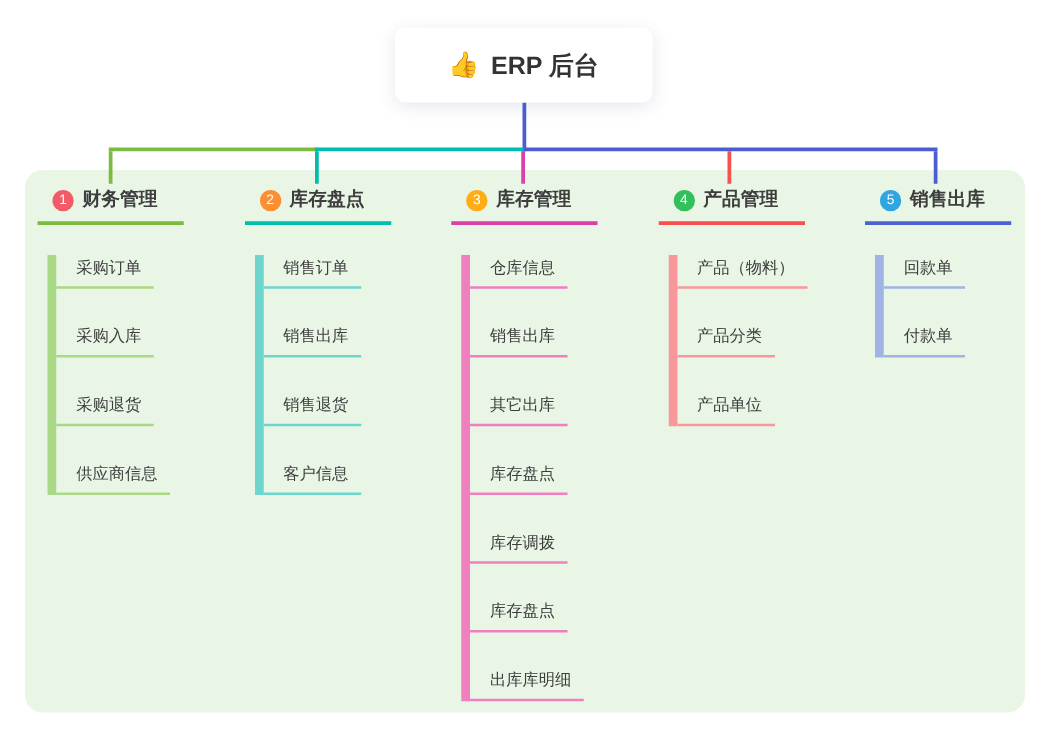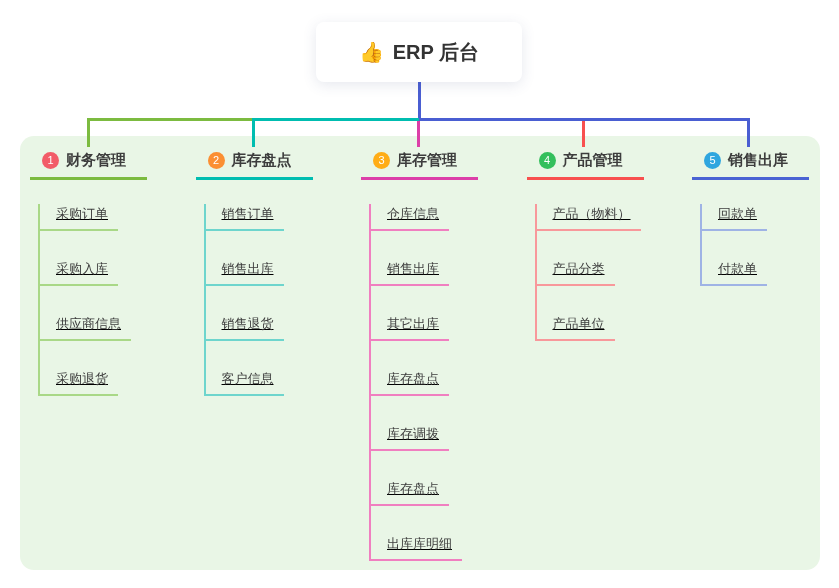--- a/index.html
+++ b/index.html
@@ -76,22 +76,21 @@
     font-weight: 400;
     display: flex;
     align-items: center;
     justify-content: center;
     flex: none;
     line-height: 1;
   }
 
   .kids {
     margin-left: 8px;
-    border-left: 2px solid #ec4899;
-    text-decoration: underline;
+    border-left: 7px solid #ec4899;
   }
   .kid {
     width: max-content;
     margin-top: 28px;
     padding: 0 10px 6px 16px;
     border-bottom: 2px solid #999;
     font-size: 13px;
     color: #3D3D3D;
     line-height: 19px;
   }
@@ -123,22 +122,22 @@
 
   <div class="branches" id="branches">
     <div class="branch">
       <div class="branch-title" style="border-bottom-color: rgb(124, 187, 64);">
         <span class="badge" style="background: rgb(242, 92, 104);">1</span>
         <span class="branch-title-text">财务管理</span>
       </div>
       <div class="kids" style="border-left-color: rgb(169, 216, 135);">
           <div class="kid" style="border-bottom-color: rgb(169, 216, 135);">采购订单</div>
           <div class="kid" style="border-bottom-color: rgb(169, 216, 135);">采购入库</div>
+          <div class="kid" style="border-bottom-color: rgb(169, 216, 135);">采购退货</div>
           <div class="kid" style="border-bottom-color: rgb(169, 216, 135);">供应商信息</div>
-          <div class="kid" style="border-bottom-color: rgb(169, 216, 135);">采购退货</div>
         </div>
     </div>
 
     <div class="branch">
       <div class="branch-title" style="border-bottom-color: rgb(0, 189, 176);">
         <span class="badge" style="background: rgb(251, 143, 51);">2</span>
         <span class="branch-title-text">库存盘点</span>
       </div>
       <div class="kids" style="border-left-color: rgb(110, 213, 205);">
           <div class="kid" style="border-bottom-color: rgb(110, 213, 205);">销售订单</div>

